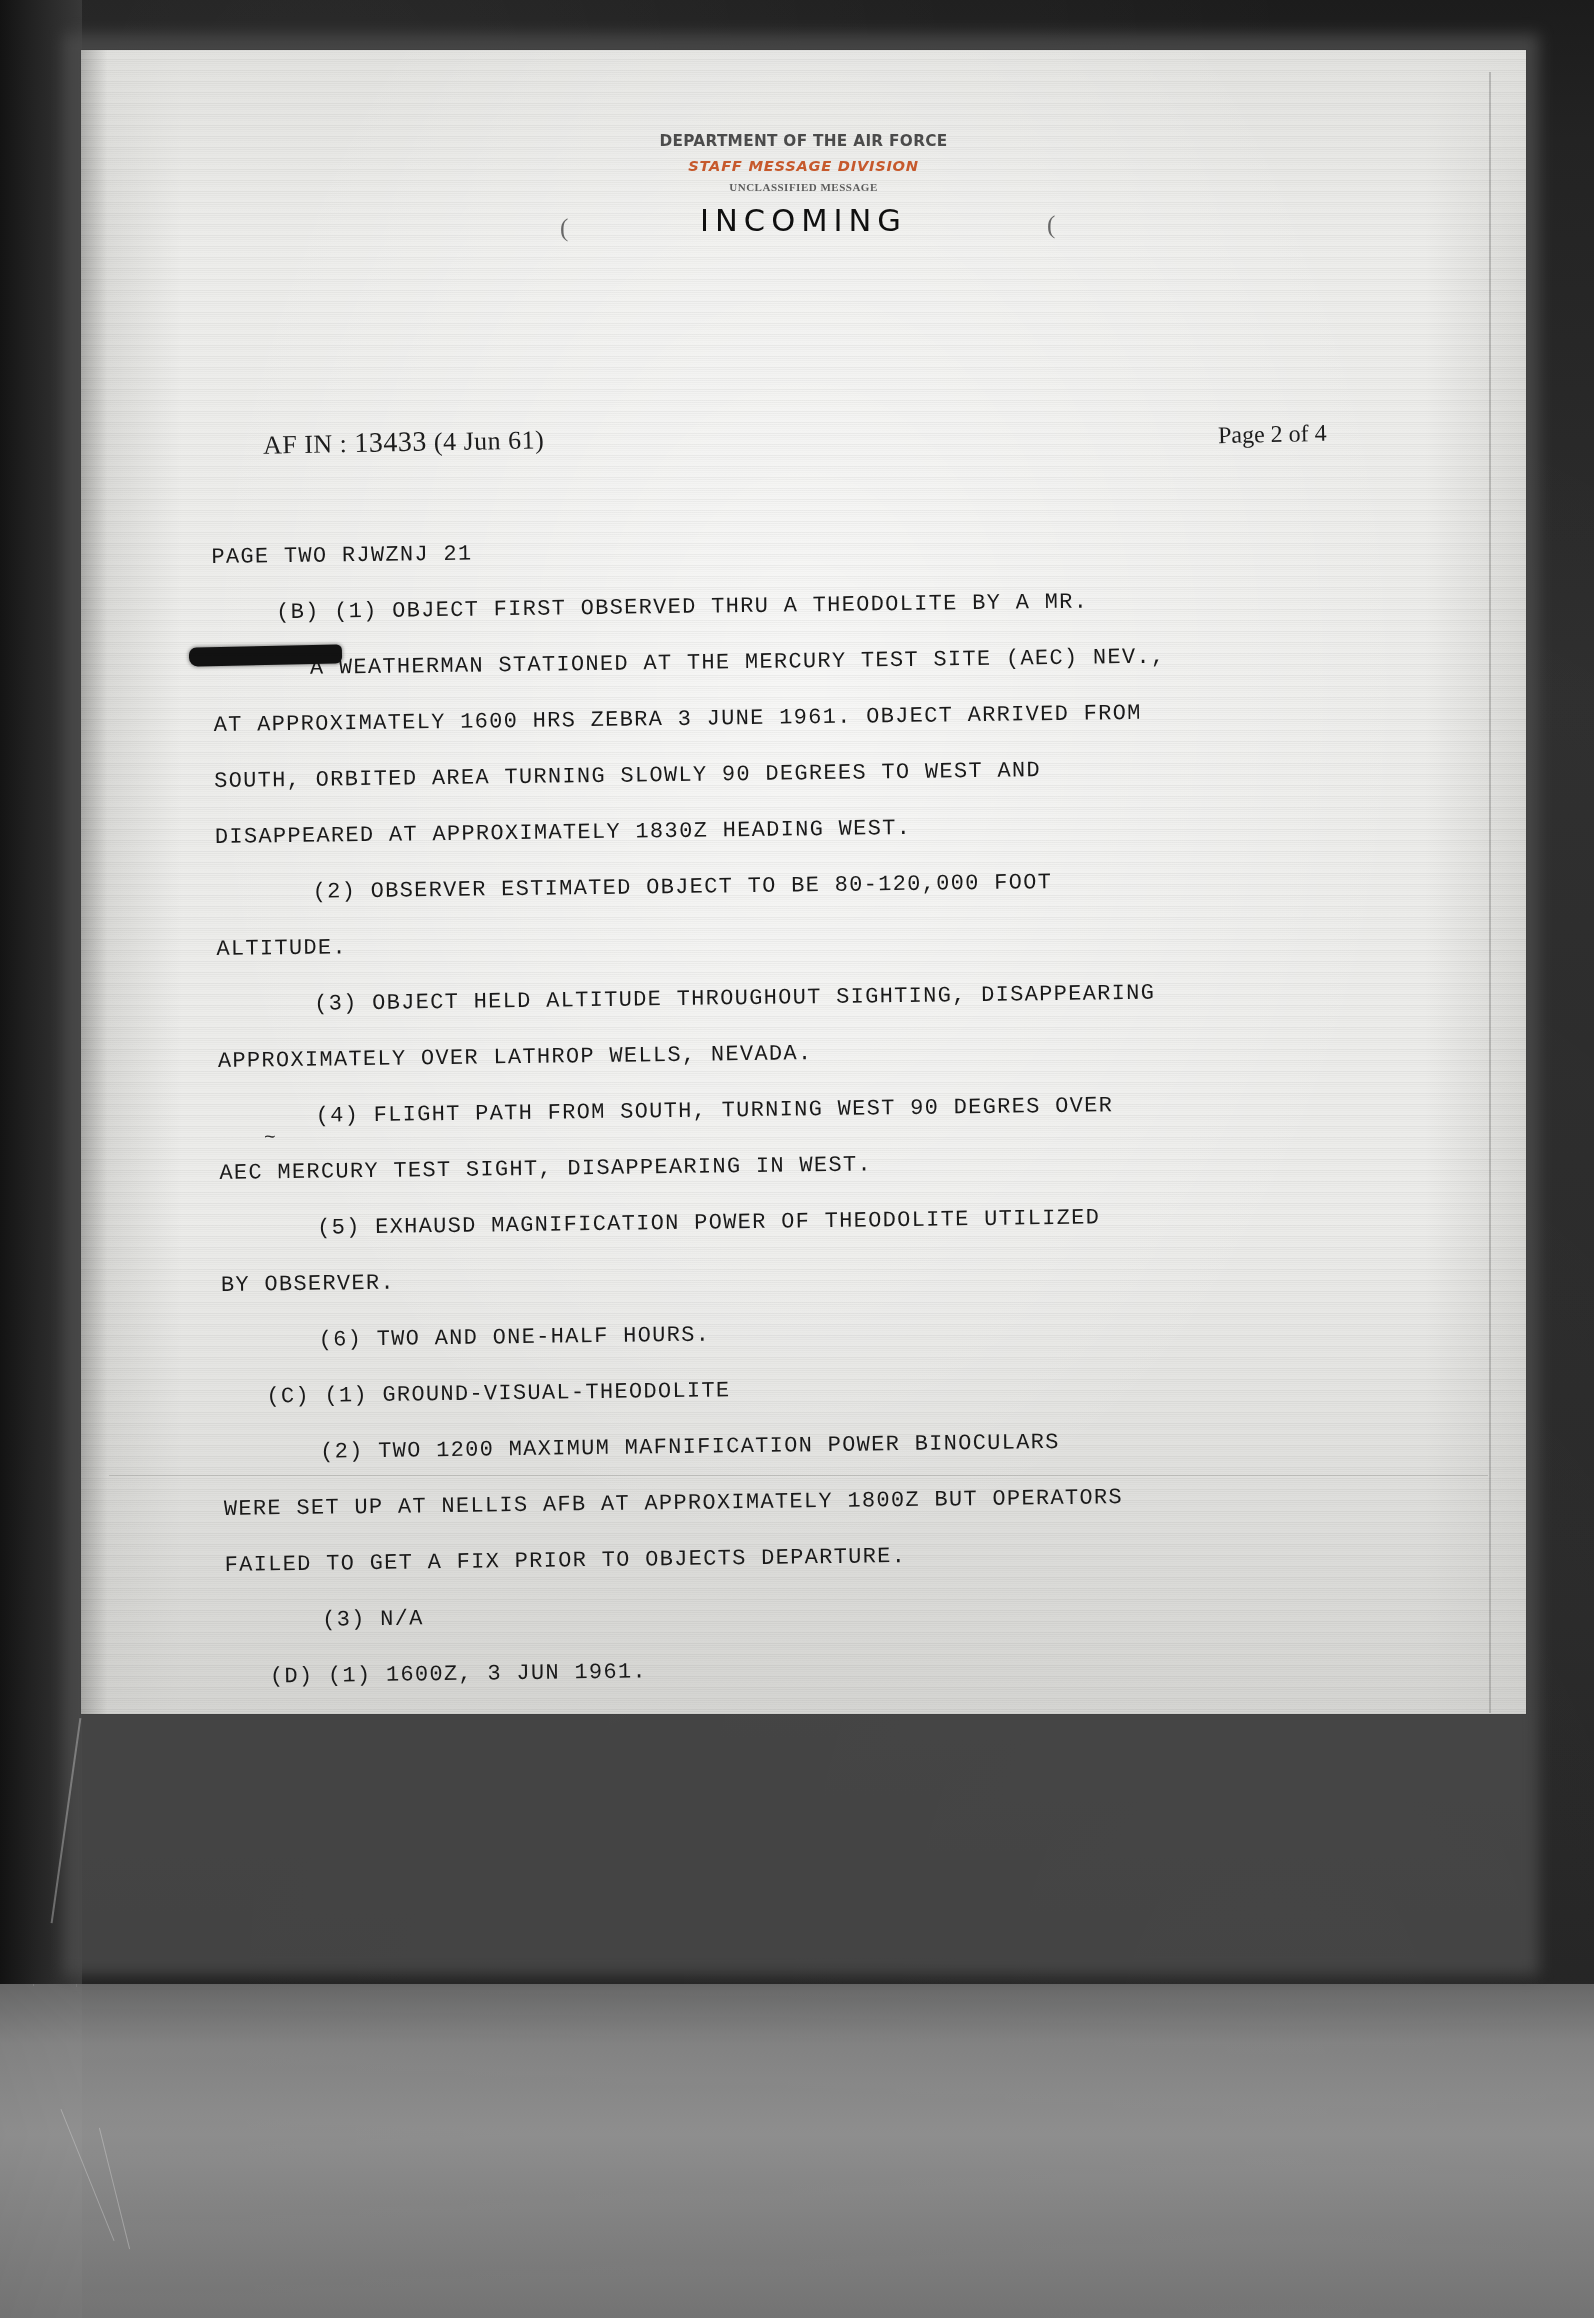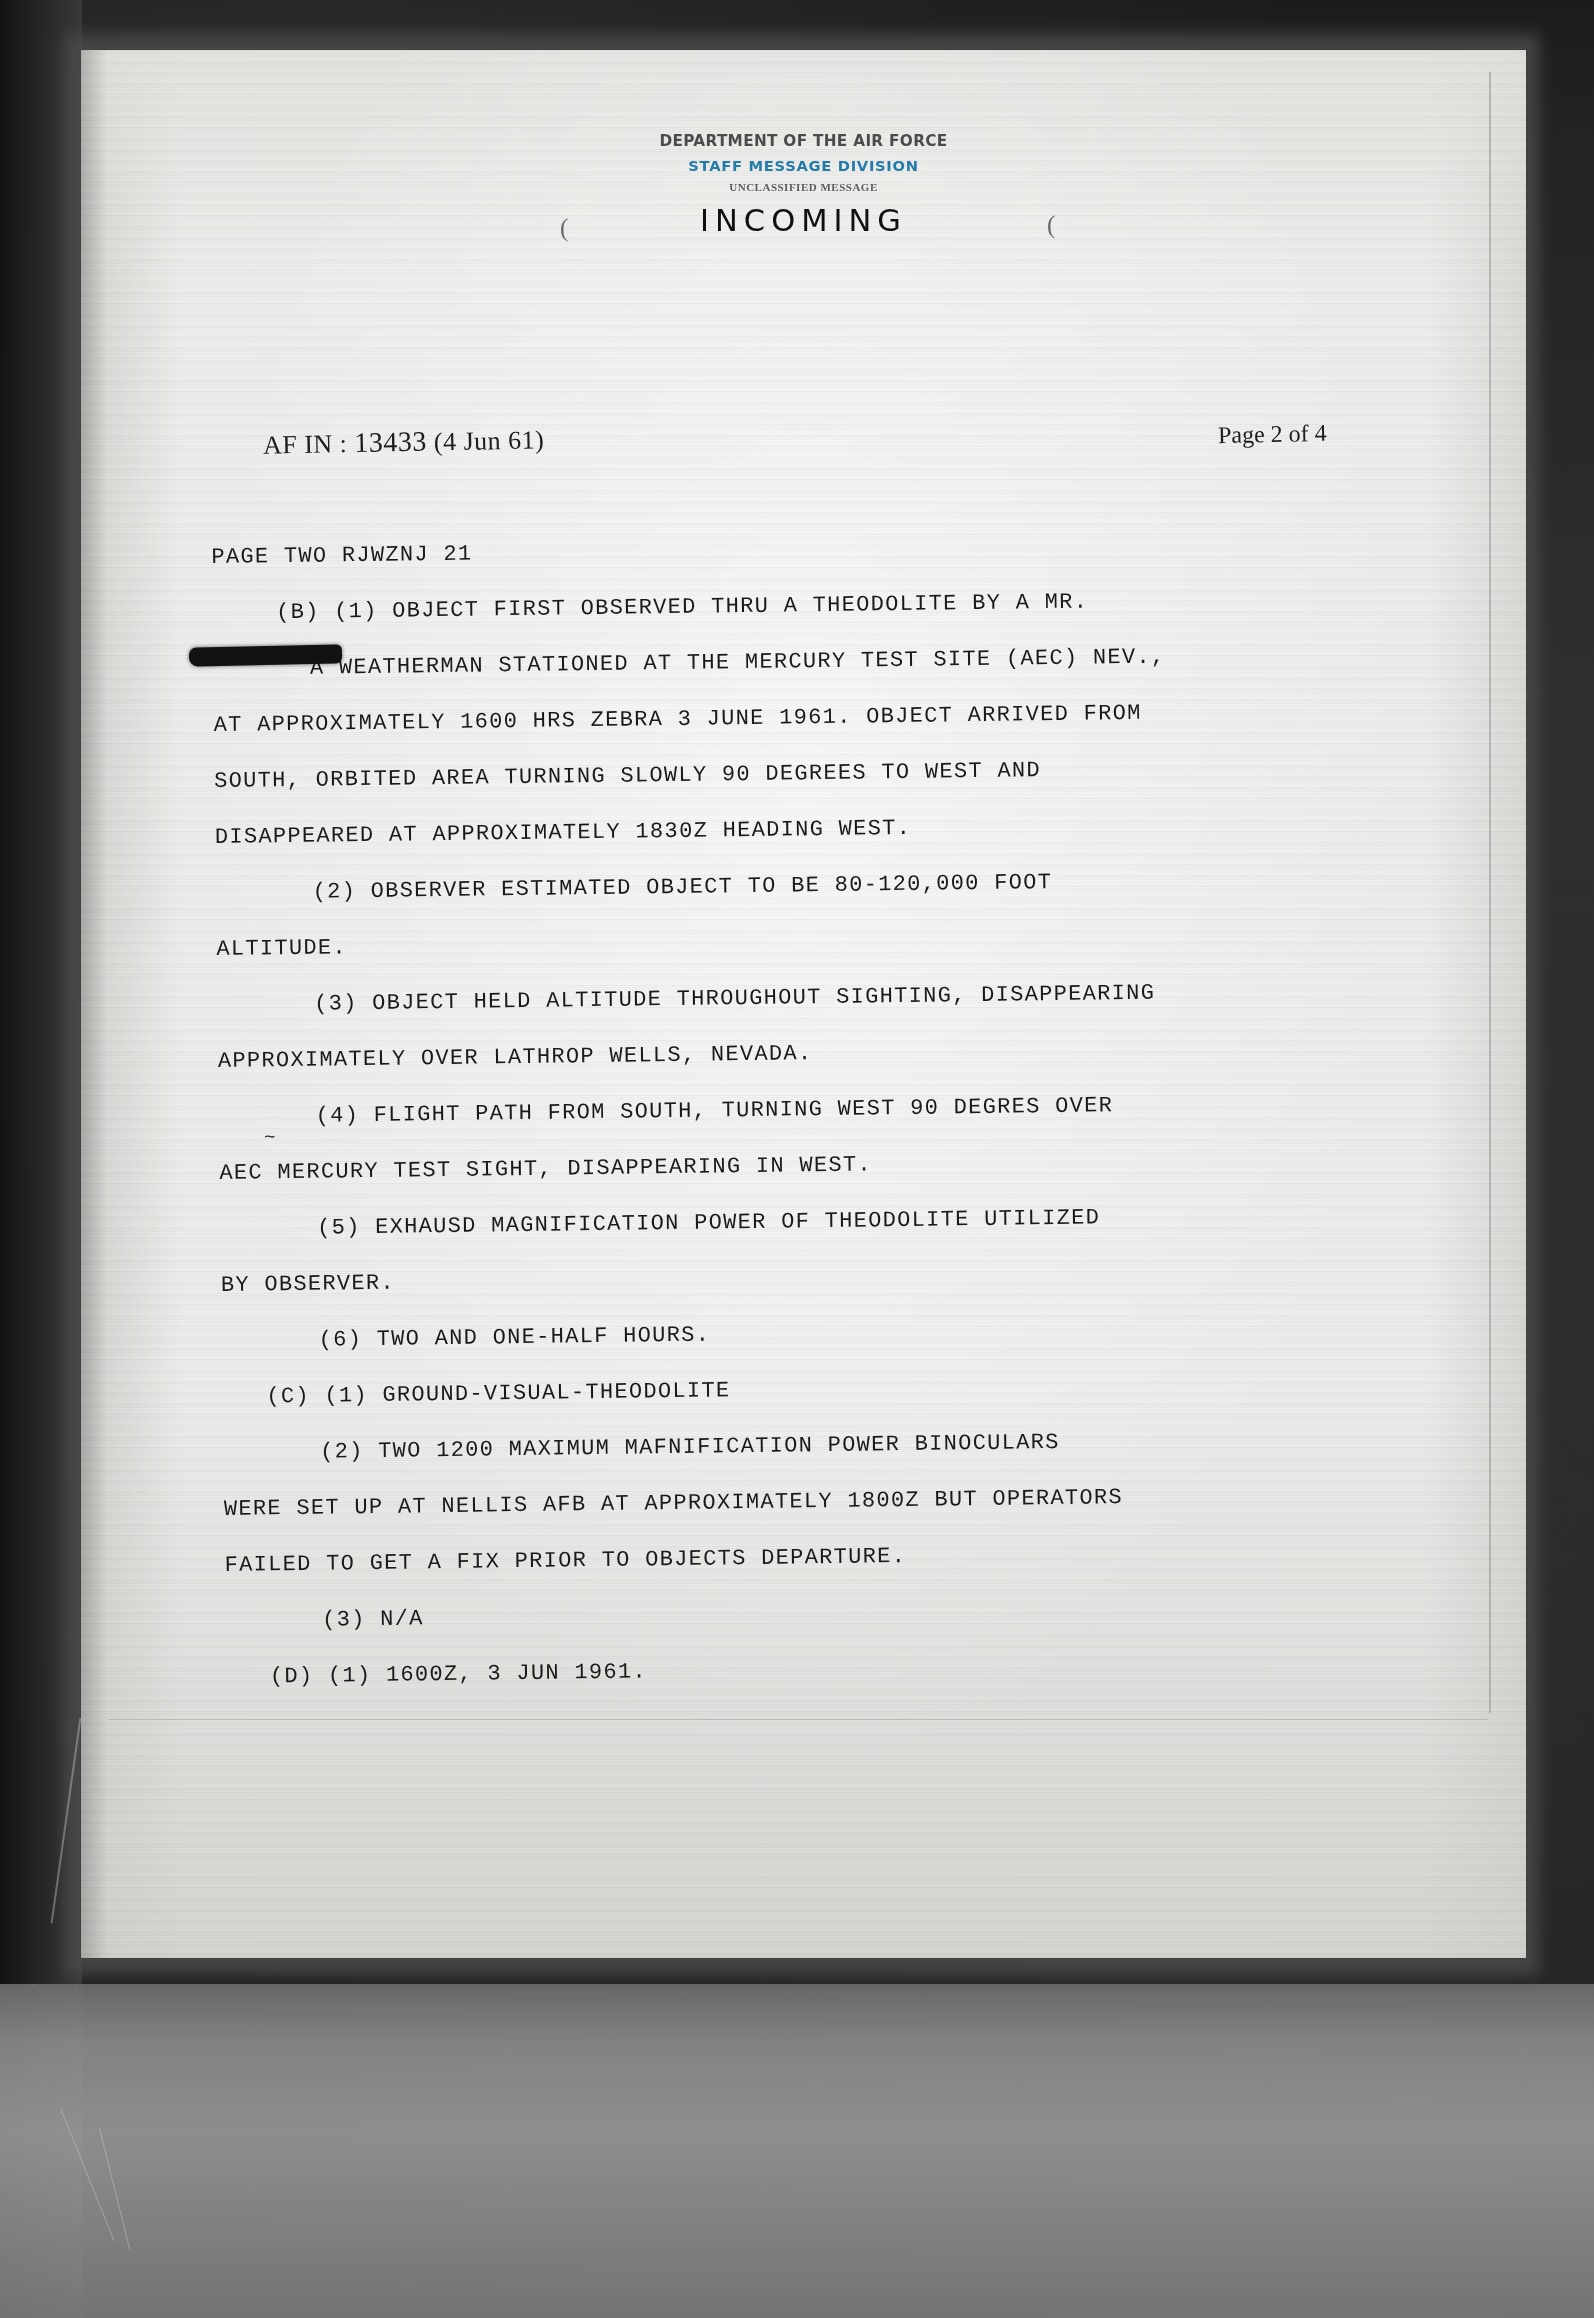--- a/index.html
+++ b/index.html
@@ -64,21 +64,21 @@
     background-repeat: no-repeat;
     opacity:.6;
   }
 
   
   .page {
     position: absolute;
     left: 81px;
     top: 50px;
     width: 1445px;
-    height: 1908px;
+    height: 1664px;
     background: #ececea;
     box-shadow: 0 0 0 0.5px rgba(0,0,0,0.10);
   }
   .page-tone {
     position: absolute;
     inset: 0;
     pointer-events: none;
     background:
       radial-gradient(ellipse at 50% 38%, rgba(255,255,255,0.55), rgba(255,255,255,0) 60%),
       linear-gradient(180deg, rgba(225,225,222,0.9) 0%, rgba(240,240,237,0.2) 12%, rgba(235,235,232,0.1) 70%, rgba(208,208,205,0.85) 100%),
@@ -122,22 +122,23 @@
     color: #2a2a2a;
     opacity: .82;
     filter: blur(0.2px);
   }
   .hdr-line2 {
     top: 107px;
     font-family: "DejaVu Sans", sans-serif;
     font-weight: 600;
     font-size: 14.7px;
     letter-spacing: 0.7px;
-    color: #0369a1;
+    color: #c2410c;
     opacity: .85;
+    font-style: italic;
   }
   .hdr-line3 {
     top: 131px;
     font-family: Liberation Serif, serif;
     font-weight: 600;
     font-size: 11px;
     letter-spacing: 0.5px;
     color: #3a3a3a;
     opacity: .8;
   }

